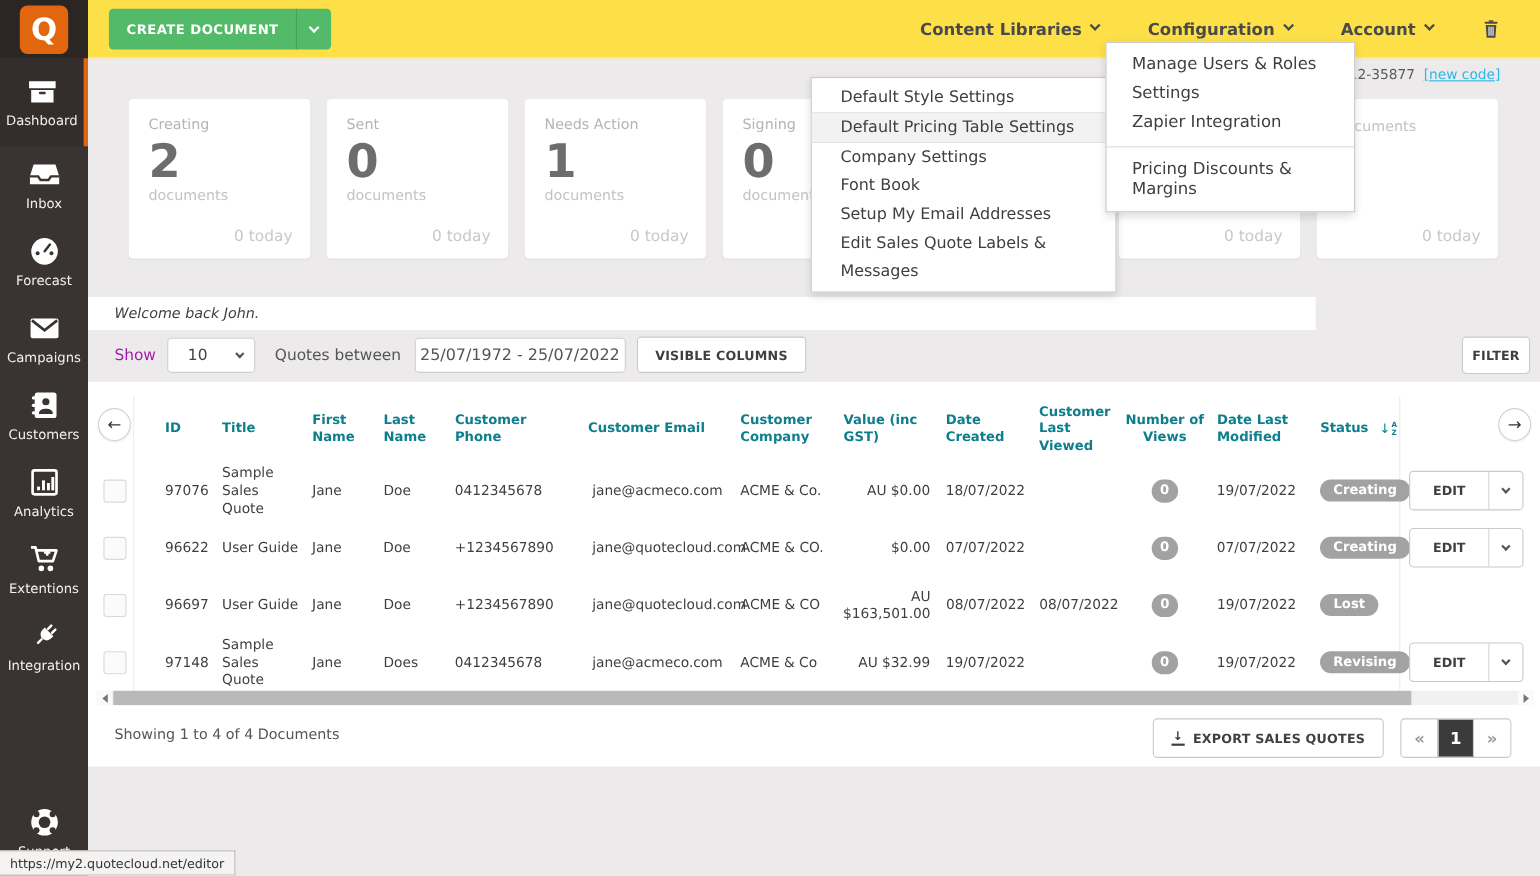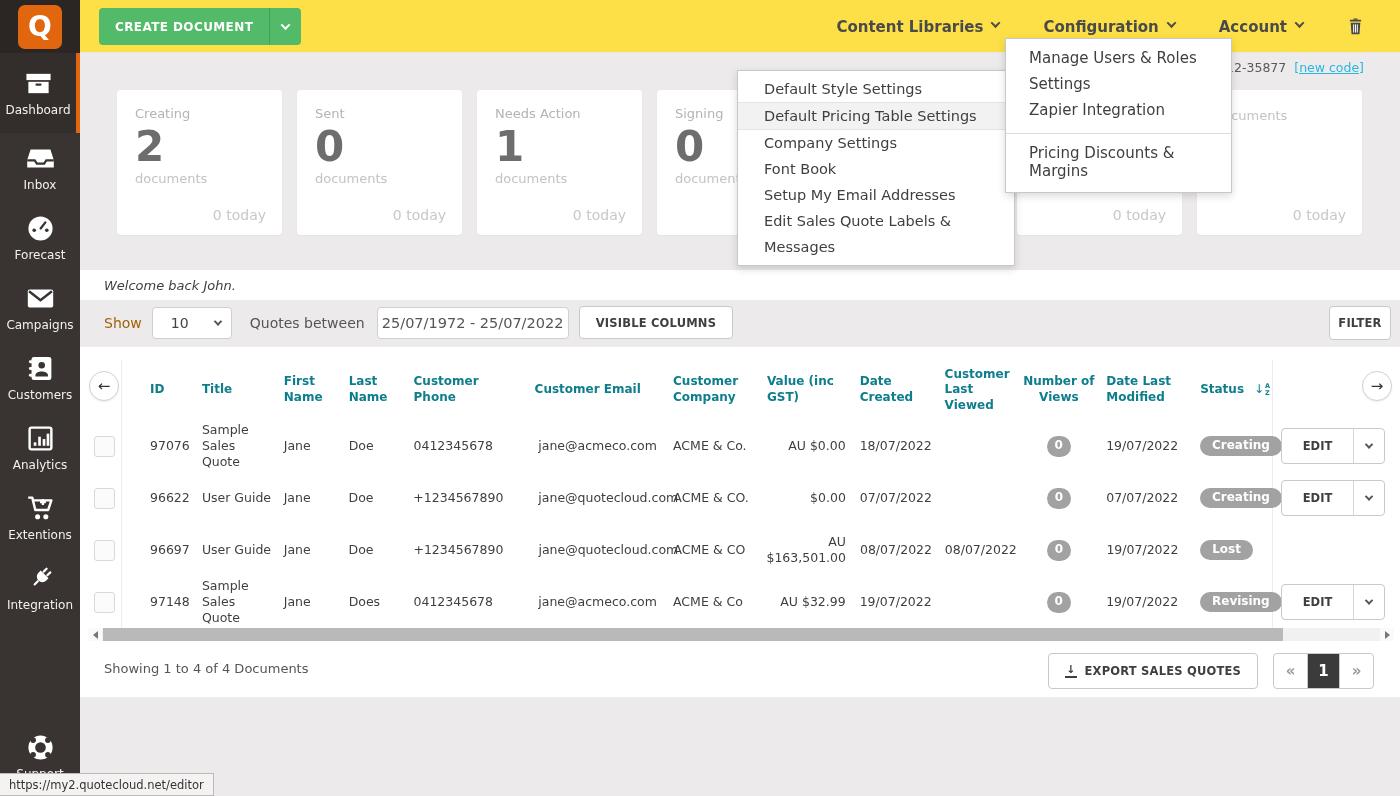--- a/index.html
+++ b/index.html
@@ -40,24 +40,24 @@
   .code-line { position:absolute; top:60px; right:36px; font-size:12.5px; color:#5a5a5a; z-index:3; }
   .code-line a { color:#2bb7e3; text-decoration:underline; cursor:pointer; margin-left:8px; }
   
   .cards { position:absolute; left:117px; top:90px; display:flex; gap:15px; z-index:2; }
   .card { width:165px; height:145px; background:#fff; border-radius:4px; position:relative; padding:16px 18px; box-shadow:0 1px 2px rgba(0,0,0,.04); cursor:pointer; }
   .card .clabel { font-size:13px; color:#b5b3b3; }
   .card .ccount { font-size:42px; line-height:48px; font-weight:bold; color:#6d6d6d; margin-top:2px; }
   .card .cunit { font-size:13px; color:#c4c2c2; }
   .card .ctoday { position:absolute; right:16px; bottom:12px; font-size:14px; color:#c9c7c7; }
   
-  .welcome-band { position:absolute; left:80px; top:270px; width:1320px; height:30px; background:#fff; display:flex; align-items:center; }
+  .welcome-band { position:absolute; left:80px; top:270px; width:1116px; height:30px; background:#fff; display:flex; align-items:center; }
   .welcome-band span { font-style:italic; font-size:13px; color:#3f3f3f; margin-left:24px; }
   .controls { position:absolute; left:104px; top:306px; display:flex; align-items:center; z-index:2; }
-  .ctl-label { font-size:14px; color:#a16207; }
+  .ctl-label { font-size:14px; color:#a21caf; }
   .select-box { margin-left:10px; width:80px; height:32px; background:#fff; border:1px solid #cfcfcf; border-radius:4px; display:flex; align-items:center; padding:0 10px 0 18px; justify-content:space-between; font-size:14px; color:#444; cursor:pointer; }
   .select-box .chev { border-color:#555; width:6px; height:6px; }
   .between-label { margin-left:18px; font-size:14px; color:#555; }
   .date-input { margin-left:12px; width:192px; height:32px; background:#fff; border:1px solid #cfcfcf; border-radius:4px; display:flex; align-items:center; justify-content:center; font-size:14.5px; color:#555; cursor:text; }
   .btn { background:#fff; border:1px solid #c9c9c9; border-radius:4px; font-size:11.5px; font-weight:bold; color:#3f3f3f; letter-spacing:.2px; display:flex; align-items:center; justify-content:center; cursor:pointer; }
   .visible-cols-btn { margin-left:10px; height:33px; padding:0 16px; }
   .filter-btn { position:absolute; right:9px; top:306px; width:62px; height:34px; z-index:2; }
   
   .table-section { position:absolute; left:80px; top:347px; width:1320px; height:350px; background:#fff; }
   .circle-btn { position:absolute; width:30px; height:30px; border-radius:50%; background:#fff; border:1px solid #d2d2d2; box-shadow:0 1px 2px rgba(0,0,0,.08); display:flex; align-items:center; justify-content:center; font-size:15px; color:#333; cursor:pointer; z-index:3; }

